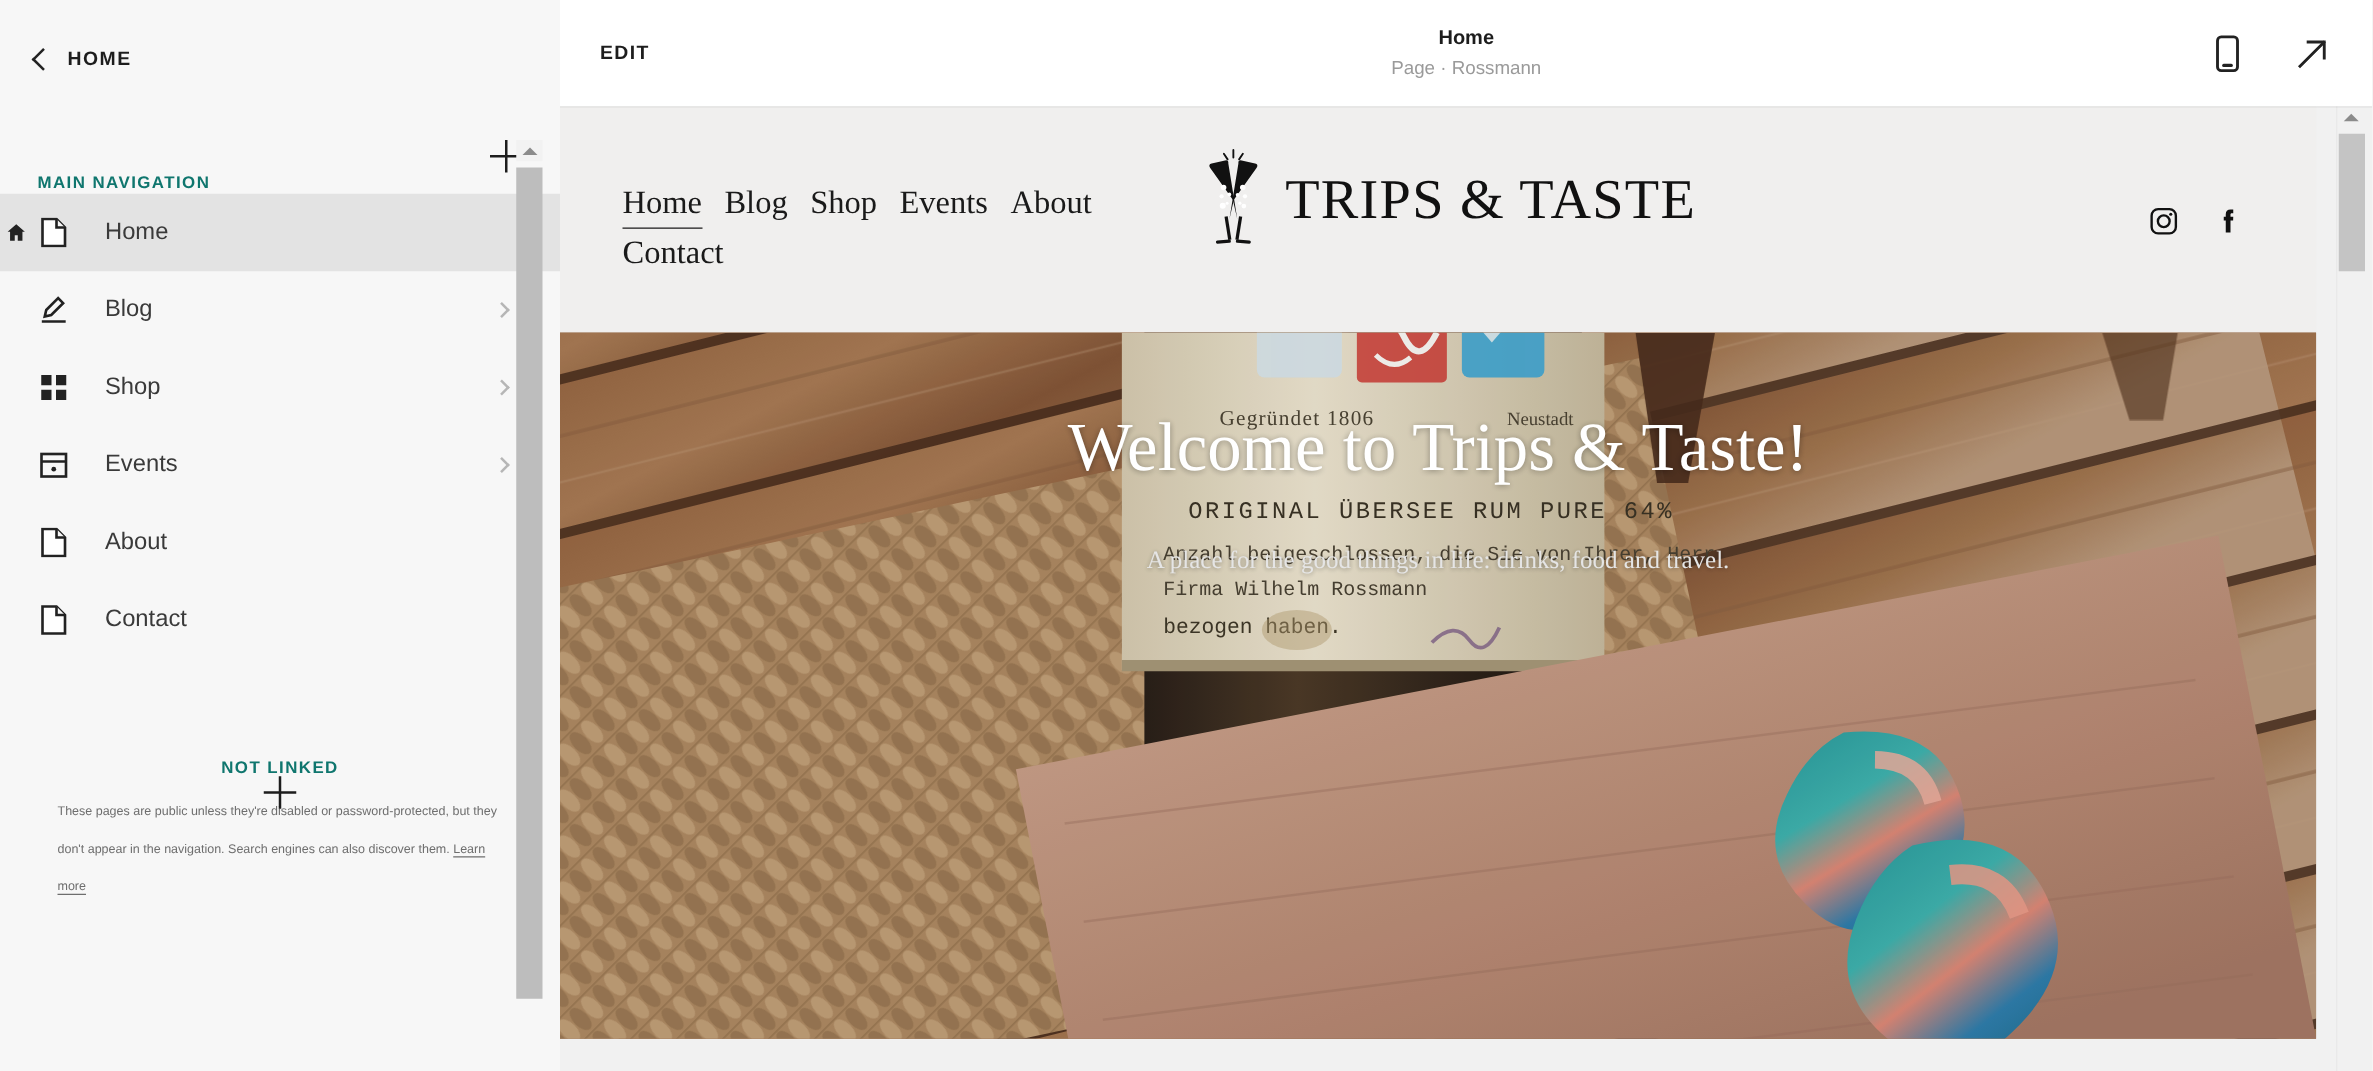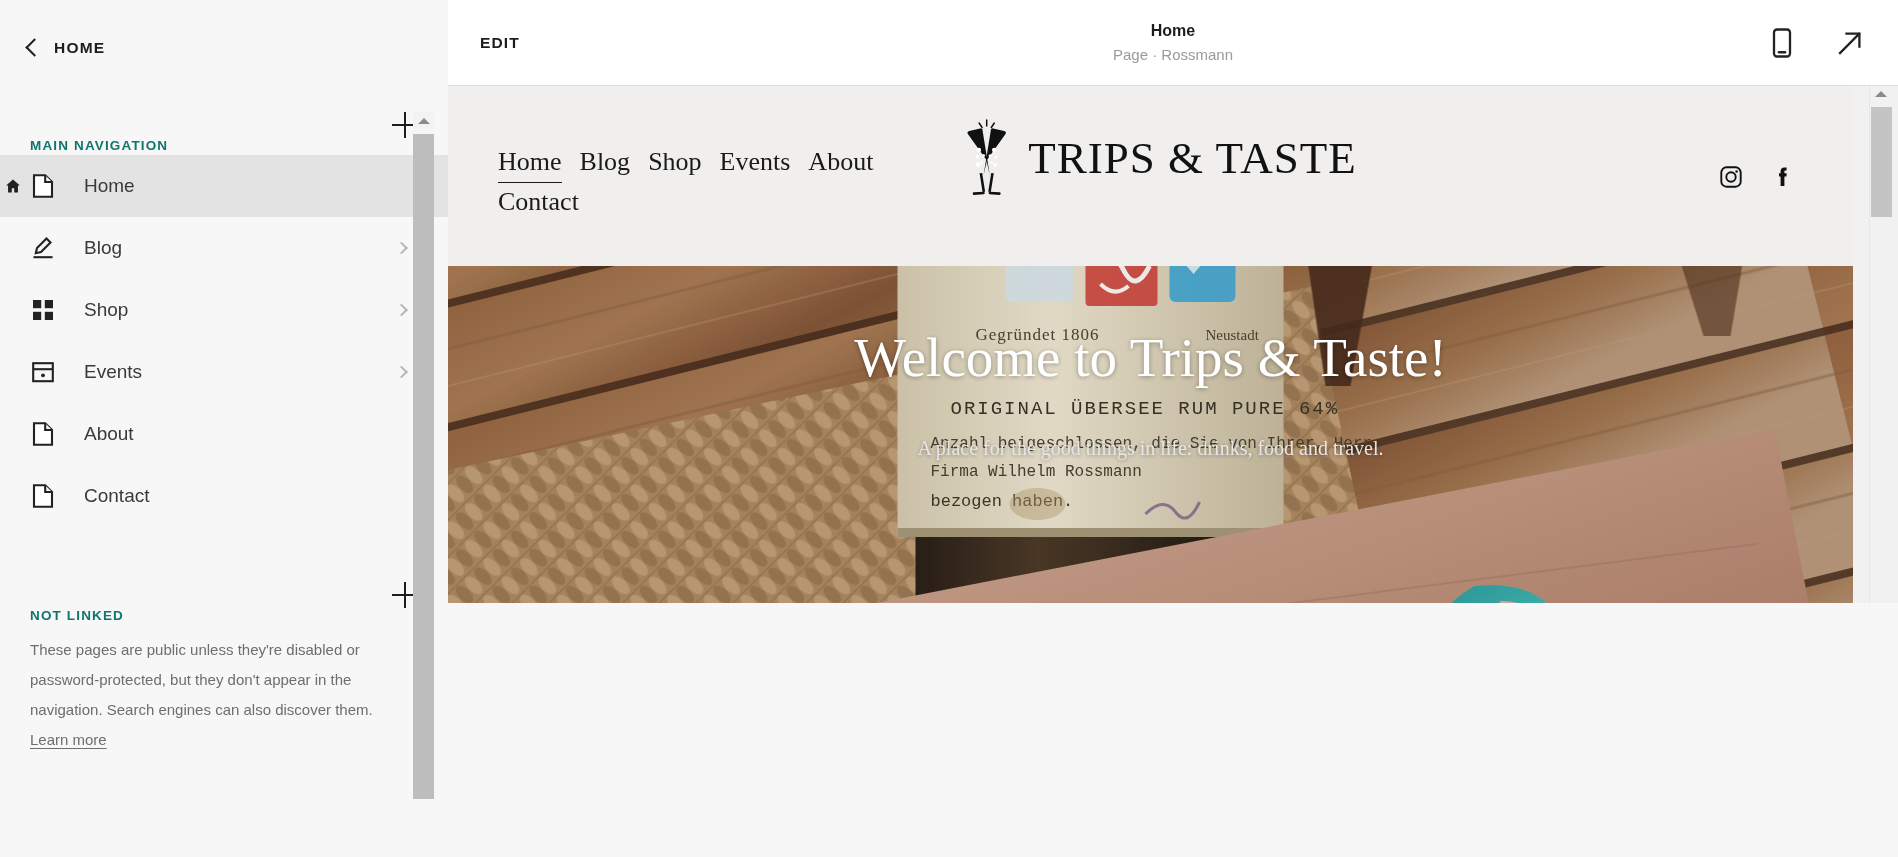--- a/index.html
+++ b/index.html
@@ -83,24 +83,24 @@
     position: absolute; right: 42px; top: 50%; transform: translateY(-50%);
     width: 9px; height: 9px;
   }
   .nav-chevron::before {
     content: ""; position: absolute; left: 0; top: 0;
     width: 7px; height: 7px;
     border-right: 2px solid #b6b6b6; border-top: 2px solid #b6b6b6;
     transform: rotate(45deg);
   }
 
-  .nl-head { margin-top: 38px; }
+  .nl-head { margin-top: 38px; flex-direction: column; }
   .nl-desc {
-    padding: 10px 45px 0 30px;
-    font-size: 15px; line-height: 30px; color: #6e6e6e;
+    padding: 10px 45px 0 46px;
+    font-size: 10px; line-height: 30px; color: #6e6e6e;
   }
   .nl-desc a {
     color: #6e6e6e; text-decoration: underline; text-underline-offset: 3px;
   }
   .empty-box {
     margin: 28px 30px 0 30px;
     height: 54px;
     border: 1.5px dashed #c9c9c9;
     display: flex; align-items: center; justify-content: center;
     font-size: 14.5px; color: #767676;
@@ -122,21 +122,21 @@
   .sb-thumb {
     position: absolute; top: 22px; left: 0;
     width: 21px; height: 665px;
     background: #bdbdbd;
   }
 
   
   .preview-wrap {
     position: relative;
     flex: 1 1 auto;
-    height: 603px;
+    height: 857px;
     background: #f1f1f1;
     overflow: hidden;
   }
   .editor-bar {
     position: relative;
     height: 85px;
     background: #ffffff;
     display: flex; align-items: center;
     box-shadow: 0 1px 0 rgba(0,0,0,.07);
     z-index: 4;

